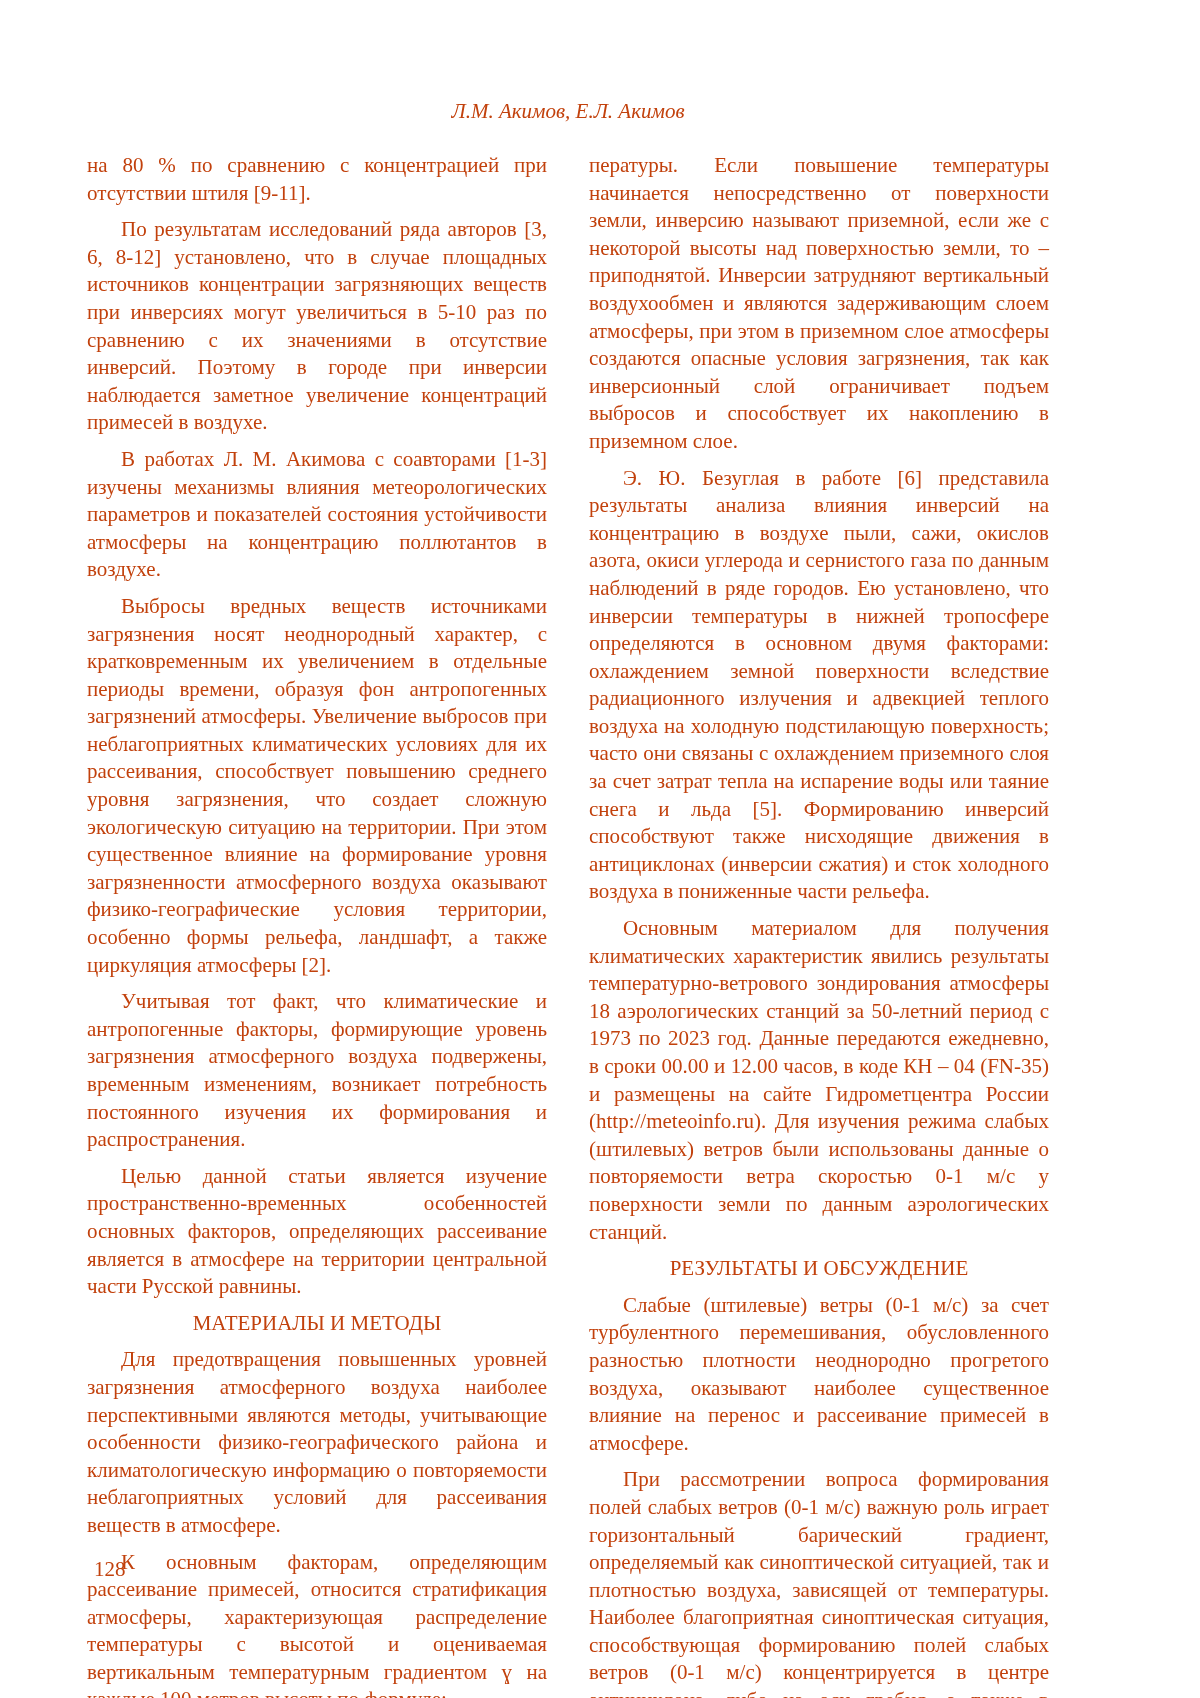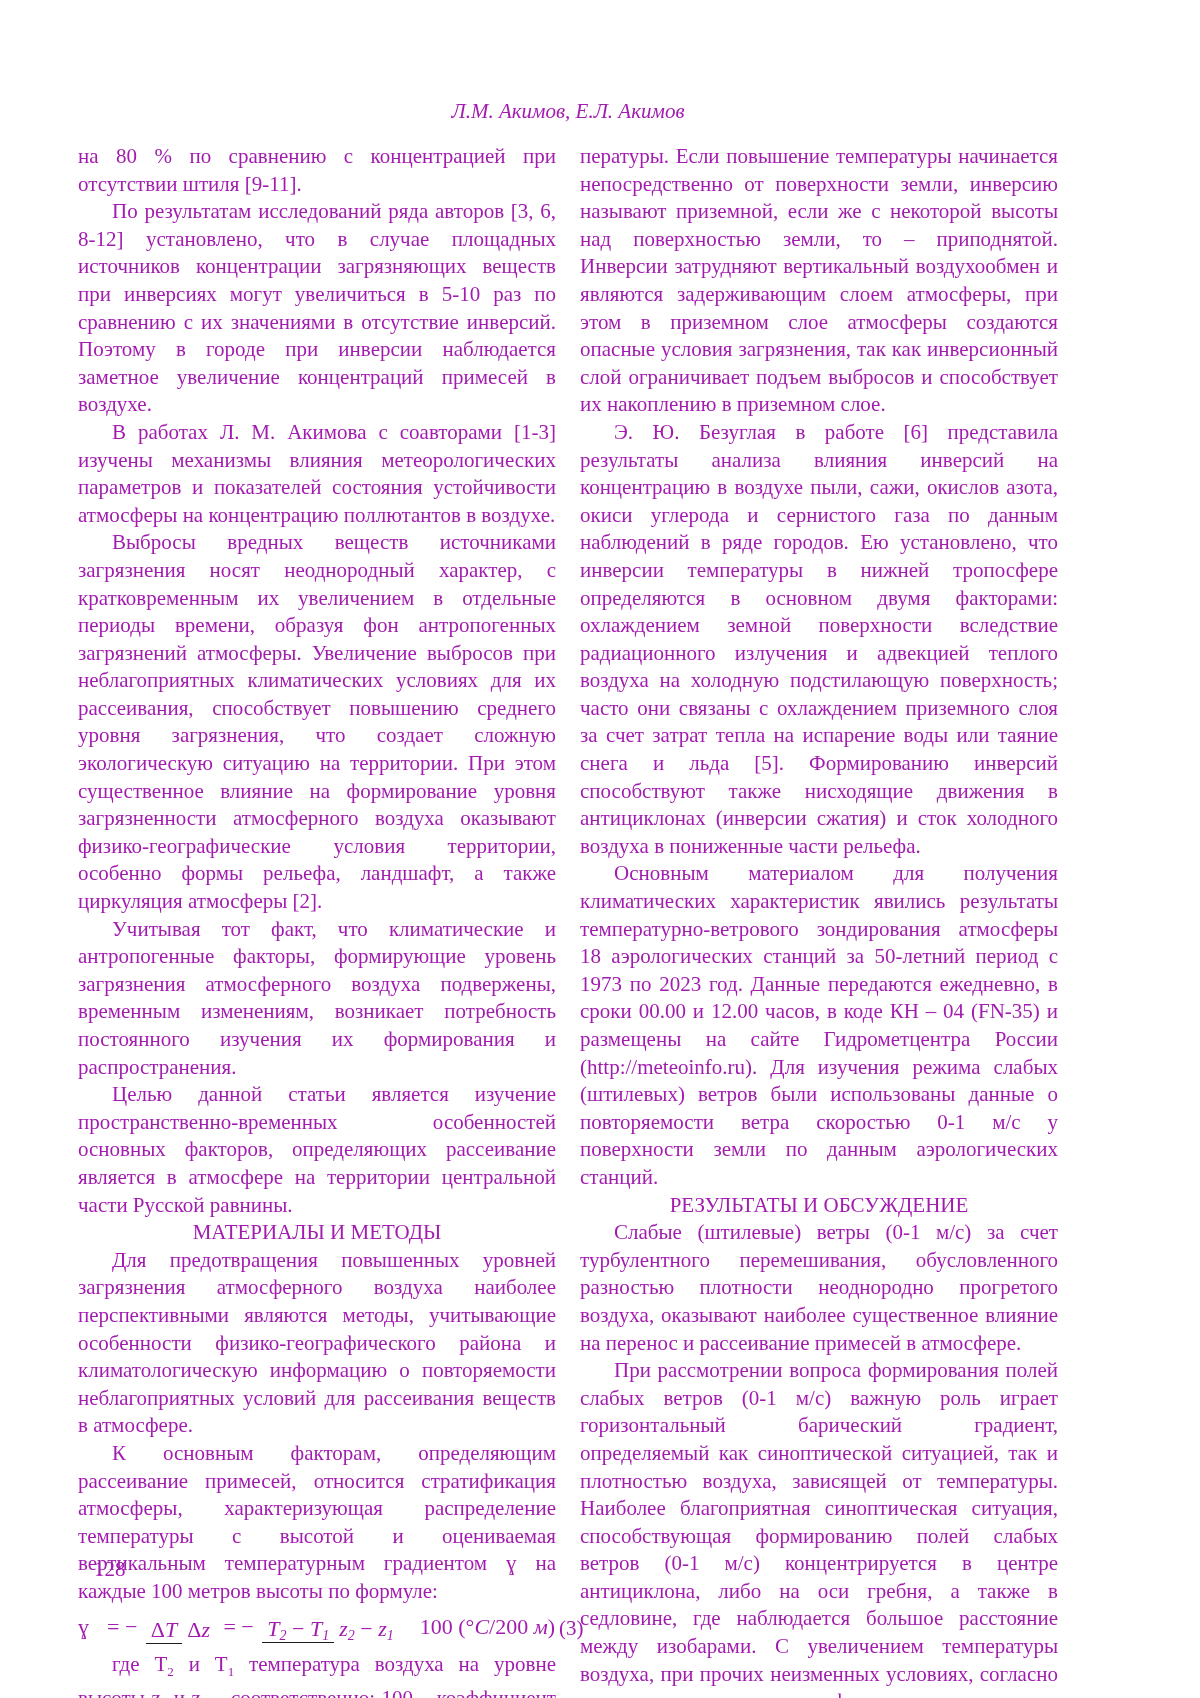--- a/index.html
+++ b/index.html
@@ -2,21 +2,21 @@
 <html lang="ru"><head>
 <meta charset="utf-8">
 <style>
   html, body { margin:0; padding:0; background:#ffffff; }
   .page {
     position: relative;
     width: 1200px;
     height: 1698px;
     background: #ffffff;
     font-family: "Liberation Serif", "DejaVu Serif", serif;
-    color: #a21caf;
+    color: #c2410c;
     overflow: hidden;
   }
   .authors {
     position: absolute;
     left: 78px;
     top: 98px;
     width: 980px;
     text-align: center;
     font-style: italic;
     font-size: 21px;
@@ -25,21 +25,21 @@
   .col {
     position: absolute;
     top: 143px;
     width: 478px;
     font-size: 21px;
     line-height: 27.6px;
     text-align: justify;
   }
   .col-left  { left: 78px; }
   .col-right { left: 580px; }
-  .para { margin: 0; text-indent: 34px; }
+  .para { margin: 9px; text-indent: 34px; }
   .para.no-indent { text-indent: 0; }
   .section-heading {
     margin: 0;
     font-size: 21px;
     font-weight: normal;
     line-height: 27.6px;
     text-align: center;
     text-indent: 0;
   }
   

